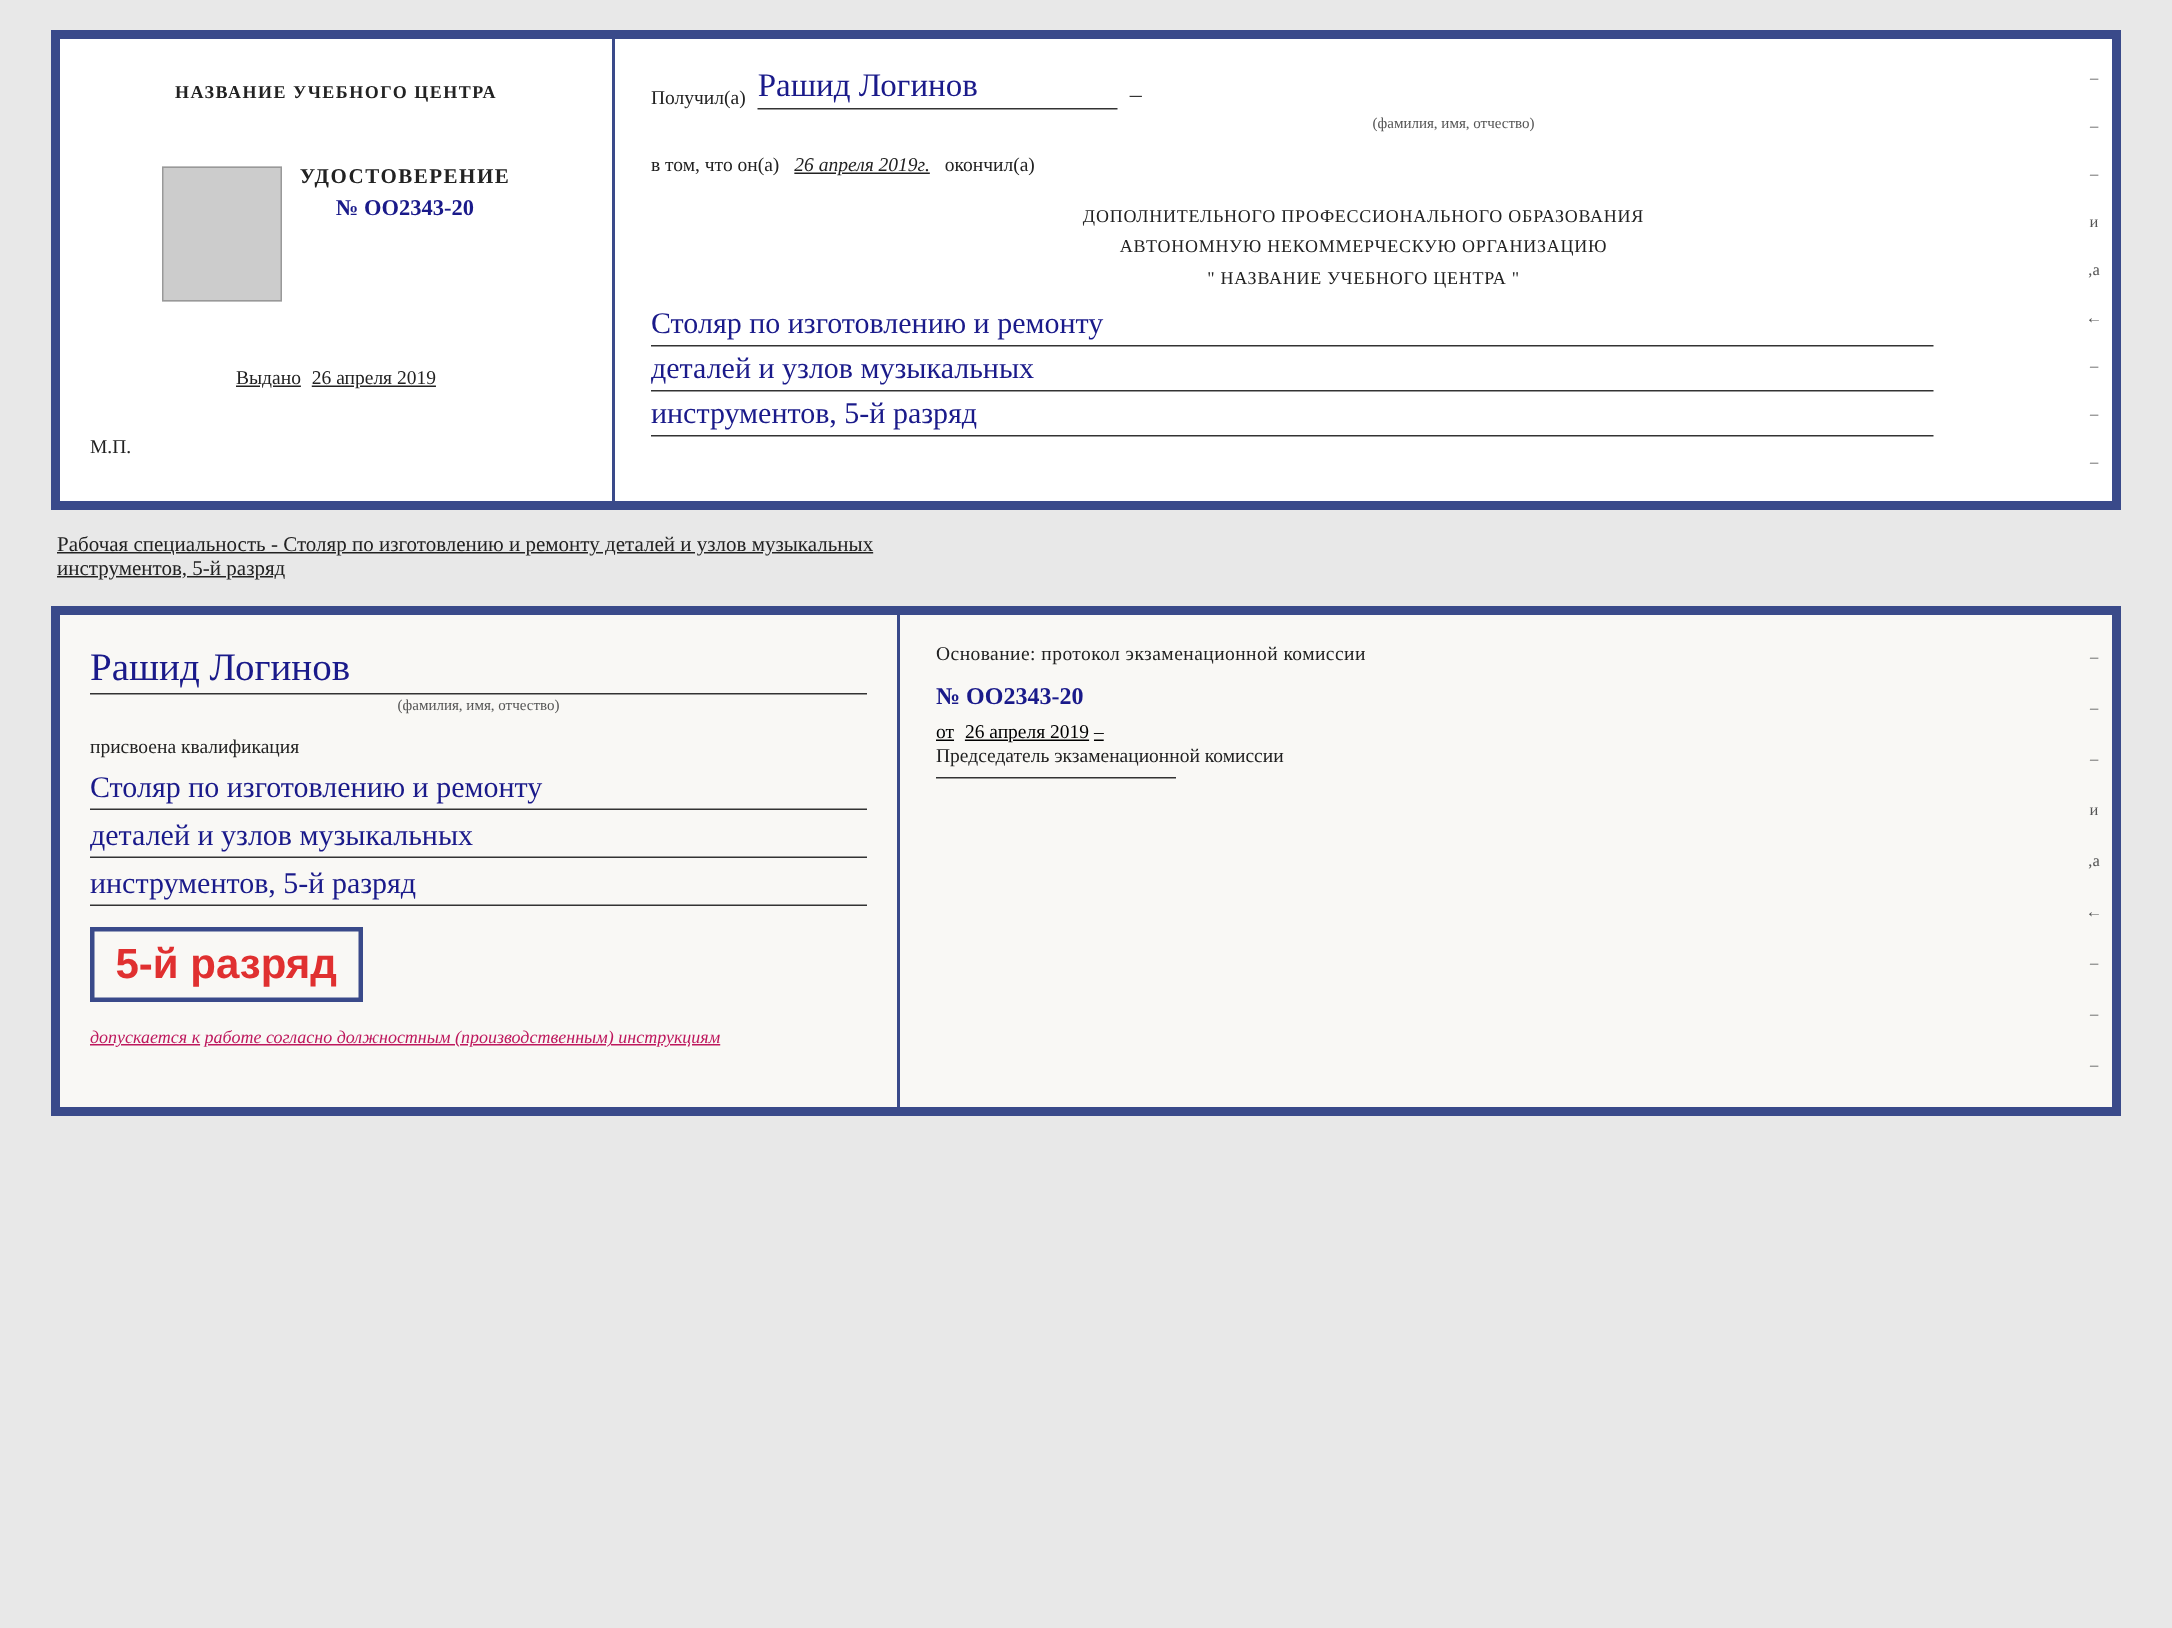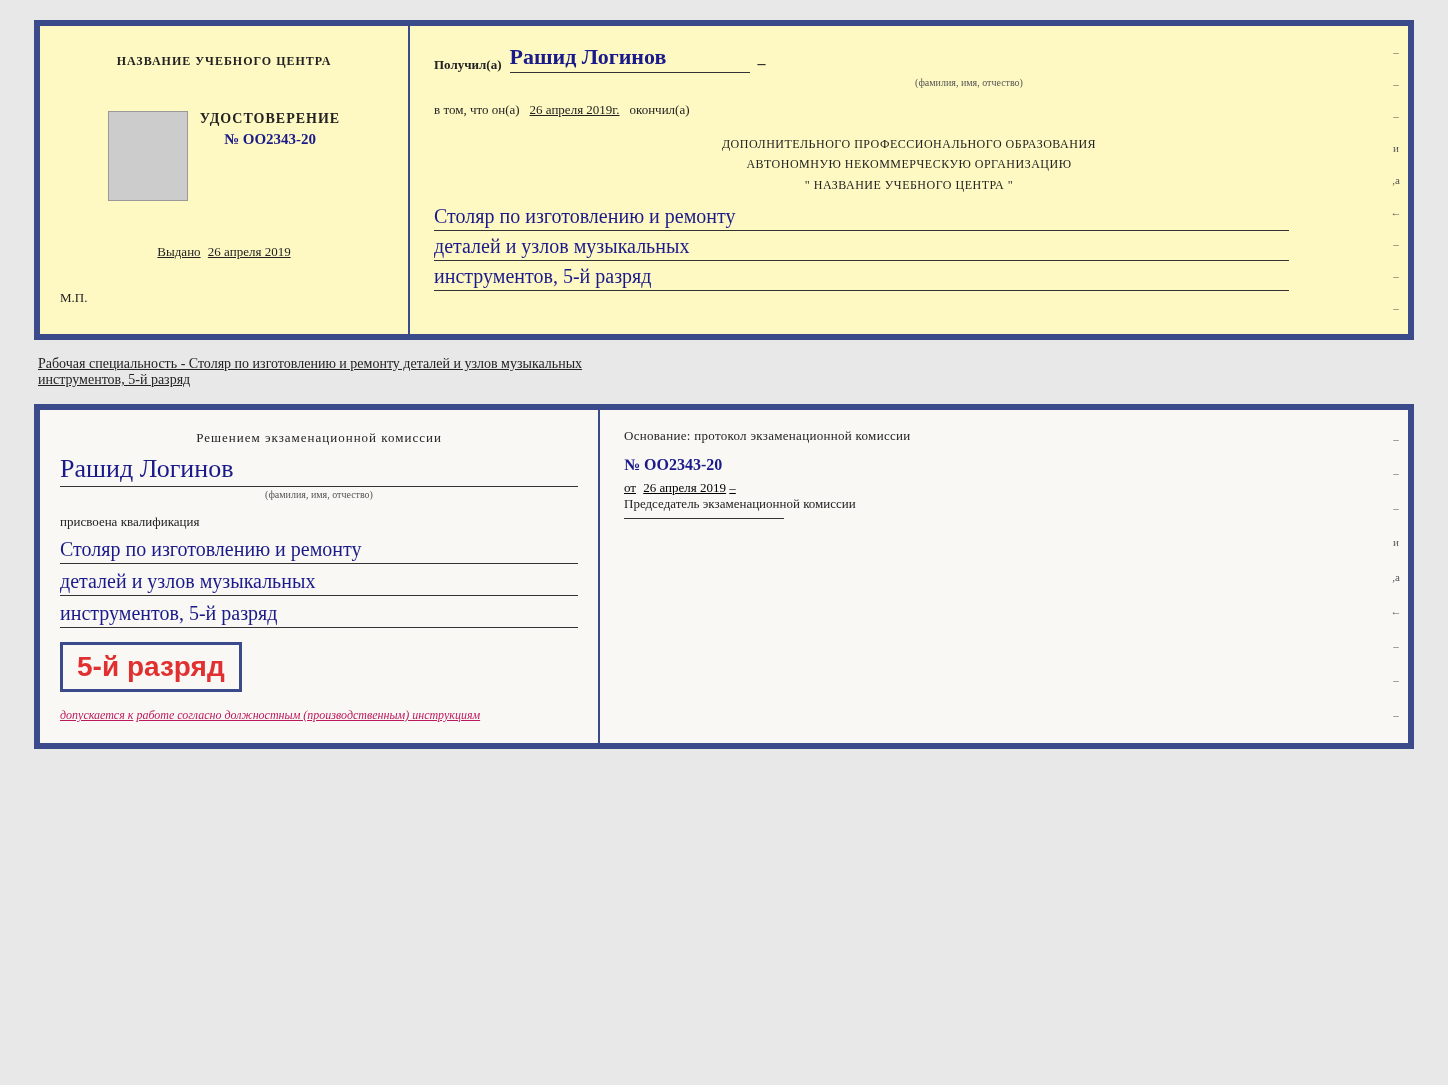--- a/index.html
+++ b/index.html
@@ -18,21 +18,21 @@
       width: 1380px;
       display: flex;
       flex-direction: column;
       gap: 8px;
     }
 
     
     .cert-card {
       display: flex;
       border: 6px solid #3a4a8a;
-      background: #fef9c3;
+      background: #ffffff;
       min-height: 320px;
       position: relative;
     }
 
     .cert-left {
       width: 370px;
       border-right: 2px solid #3a4a8a;
       padding: 20px 16px;
       display: flex;
       flex-direction: column;
@@ -106,21 +106,20 @@
       flex: 1;
       padding: 18px 24px;
       position: relative;
     }
 
     .recipient-line {
       display: flex;
       align-items: flex-end;
       gap: 8px;
       margin-bottom: 4px;
-      font-weight: bold;
     }
 
     .recipient-label {
       font-size: 13px;
       color: #222;
       white-space: nowrap;
     }
 
     .recipient-name {
       font-family: 'Brush Script MT', cursive, serif;
@@ -147,20 +146,21 @@
     .date-line {
       display: flex;
       align-items: flex-start;
       gap: 10px;
       font-size: 13px;
       color: #222;
       margin-bottom: 16px;
     }
 
     .date-underline {
+      font-style: italic;
       text-decoration: underline;
       font-size: 13px;
       color: #222;
     }
 
     .org-block {
       font-size: 12px;
       color: #222;
       text-align: center;
       letter-spacing: 0.5px;
@@ -407,21 +407,20 @@
   </div>
 
   <div class="specialty-text">
     <span>Рабочая специальность - Столяр по изготовлению и ремонту деталей и узлов музыкальных</span><br>
     <span style="text-decoration:underline;">инструментов, 5-й разряд</span>
   </div>
 
   <div class="exam-card">
 
     <div class="exam-left">
-      <div class="exam-decision">Решением  экзаменационной  комиссии</div>
       <span class="exam-person-name">Рашид Логинов</span>
       <div class="exam-name-subtitle">(фамилия, имя, отчество)</div>
       <div class="exam-assigned-text">присвоена квалификация</div>
       <span class="exam-qualification">Столяр по изготовлению и ремонту</span>
       <span class="exam-qualification">деталей и узлов музыкальных</span>
       <span class="exam-qualification">инструментов, 5-й разряд</span>
 
       <div class="rank-box">
         <span class="rank-text">5-й разряд</span>
       </div>

